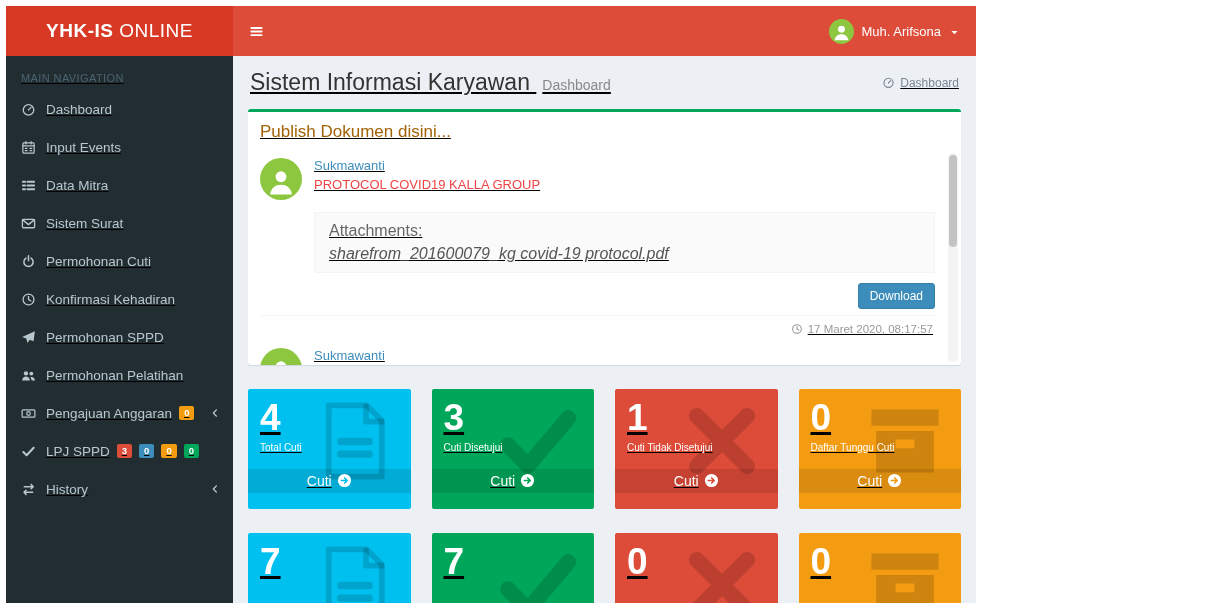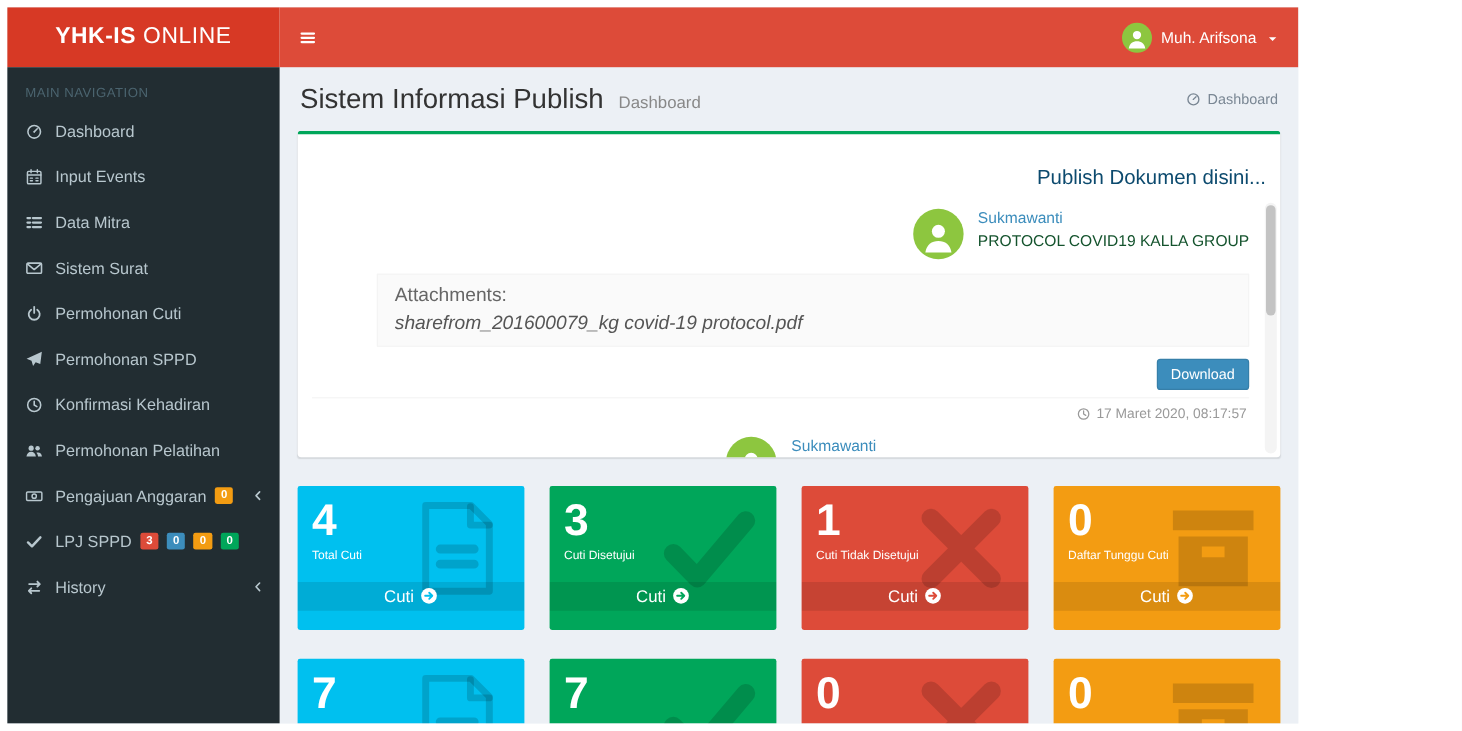--- a/index.html
+++ b/index.html
@@ -1,60 +1,60 @@
 <!DOCTYPE html>
 <html><head>
 <meta charset="utf-8">
 <style>
   * { box-sizing: border-box; }
   html,body { margin:0; padding:0; background:#ffffff; font-family:"Liberation Sans", sans-serif; }
-  .frame { position:relative; width:1076px; height:597px; margin:6px; overflow:hidden; background:#ecf0f5; }
+  .frame { position:relative; width:970px; height:597px; margin:6px; overflow:hidden; background:#ecf0f5; }
 
   
   .topbar { display:flex; height:50px; }
   .logo { width:227px; background:#d73925; color:#fff; font-size:19px; line-height:50px; text-align:center; letter-spacing:.5px; cursor:pointer; }
   .logo .bold { font-weight:bold; }
   .navbar { flex:1; background:#dd4b39; display:flex; align-items:center; justify-content:space-between; }
   .hamburger { width:46px; height:50px; display:flex; align-items:center; justify-content:center; color:#fff; cursor:pointer; }
   .hamburger .ic { width:15px; height:15px; }
   .user-menu { display:flex; align-items:center; gap:8px; height:50px; padding:0 16px; color:#fff; font-size:13px; cursor:pointer; }
   .avatar-sm { width:25px; height:25px; border-radius:50%; background:#8dc63f; display:flex; align-items:center; justify-content:center; color:#fff; overflow:hidden; }
   .avatar-sm .ic { width:19px; height:19px; margin-top:3px; }
   .caret { width:11px; height:11px; color:#fff; }
 
   
-  .main { display:flex; height:547px; }
+  .main { display:flex; height:547px;text-decoration:underline; }
   .sidebar { width:227px; flex-shrink:0; background:#222d32; padding-top:4px; }
   .side-header { color:#4b646f; font-size:11px; padding:12px 15px 6px; letter-spacing:.4px; }
   .side-item { display:flex; align-items:center; padding:11.5px 12px 11.5px 15px; color:#b8c7ce; font-size:13.5px; cursor:pointer; text-decoration:none; }
   .side-item .ic { width:15px; height:15px; margin-right:10px; flex-shrink:0; color:#b8c7ce; }
   .side-item .lbl { white-space:nowrap; }
   .badge { margin-left:7px; font-size:9.5px; font-weight:bold; color:#fff; padding:2px 5px; border-radius:2px; line-height:1; }
   .b-red{background:#dd4b39;} .b-blue{background:#3c8dbc;} .b-orange{background:#f39c12;} .b-green{background:#00a65a;}
   .chev { margin-left:auto; width:12px; height:12px; color:#b8c7ce; flex-shrink:0; }
 
   .content { flex:1; padding:0 15px; overflow:hidden; }
   .content-header { display:flex; justify-content:space-between; align-items:center; padding:13px 2px 0; }
   .page-title { margin:0; font-size:23px; font-weight:normal; color:#333; }
   .page-title small { font-size:14px; color:#888; margin-left:6px; }
   .breadcrumb { display:flex; align-items:center; gap:5px; font-size:12px; color:#7a8794; cursor:pointer; }
   .breadcrumb .ic { width:13px; height:13px; }
 
   
   .box { background:#fff; border-top:3px solid #00a65a; border-radius:3px; box-shadow:0 1px 1px rgba(0,0,0,.1); margin-top:13px; }
-  .box-header { padding:26px 12px 8px; font-size:17px; color:#0c4a6e;text-align:right; }
+  .box-header { padding:10px 12px 8px; font-size:17px; color:#a16207; }
   .box-body { position:relative; height:215px; overflow:hidden; padding:2px 26px 0 12px; }
   .scrollbar-track { position:absolute; top:3px; right:3px; bottom:3px; width:10px; background:#f4f4f4; border-radius:5px; cursor:pointer; }
   .scrollbar-thumb { position:absolute; top:2px; left:1px; width:8px; height:92px; background:#c3c3c3; border-radius:4px; cursor:grab; }
   .post { padding:6px 0 0; }
-  .post-head { display:flex; gap:12px; align-items:flex-start;justify-content:flex-end; }
+  .post-head { display:flex; gap:12px; align-items:flex-start; }
   .avatar-lg { width:42px; height:42px; border-radius:50%; background:#8dc63f; display:flex; align-items:center; justify-content:center; color:#fff; overflow:hidden; flex-shrink:0; }
   .avatar-lg .ic { width:30px; height:30px; margin-top:5px; }
   .post-author { color:#3c8dbc; font-size:13px; cursor:pointer; }
-  .post-text { color:#14532d; font-size:13px; margin-top:4px; }
+  .post-text { color:#ef4444; font-size:13px; margin-top:4px; }
   .attach { margin:12px 0 0 54px; background:#fafafa; border:1px solid #f4f4f4; padding:9px 14px; font-size:16px; color:#666; }
   .attach-file { font-style:italic; color:#555; margin-top:5px; white-space:nowrap; overflow:hidden; }
   .download-row { text-align:right; padding:10px 0 6px; }
   .btn-download { background:#3c8dbc; border:1px solid #367fa9; color:#fff; font-size:12px; padding:5px 11px; border-radius:3px; cursor:pointer; font-family:"Liberation Sans", sans-serif; }
   .post-footer { display:flex; justify-content:flex-end; align-items:center; gap:5px; border-top:1px solid #f4f4f4; padding:7px 2px; color:#999; font-size:11.5px; }
   .post-footer .ic { width:12px; height:12px; }
 
   
   .stats-row { display:grid; grid-template-columns:repeat(4,1fr); gap:21px; margin-top:24px; }
   .small-box { position:relative; border-radius:2px; color:#fff; overflow:hidden; min-height:120px; }
@@ -132,31 +132,31 @@
         <span class="lbl">Sistem Surat</span>
       </a>
       <a class="side-item">
         <span class="ic"><svg viewBox="0 0 16 16" width="100%" height="100%" fill="none" stroke="currentColor" stroke-width="1.6" stroke-linecap="round" stroke-linejoin="round">
               <path d="M5.3 4.3a4.9 4.9 0 1 0 5.4 0"></path>
               <path d="M8 1.8v5.4"></path>
             </svg></span>
         <span class="lbl">Permohonan Cuti</span>
       </a>
       <a class="side-item">
-        <span class="ic"><svg viewBox="0 0 16 16" width="100%" height="100%" fill="none" stroke="currentColor" stroke-width="1.5" stroke-linecap="round" stroke-linejoin="round">
-              <path d="M14.8 1.2L1.2 7.4l4.4 1.7 1.4 4.8 2.3-3.4 4.1 1.6z" fill="currentColor" stroke="none"></path>
-            </svg></span>
-        <span class="lbl">Permohonan SPPD</span>
-      </a>
-      <a class="side-item">
         <span class="ic"><svg viewBox="0 0 16 16" width="100%" height="100%" fill="none" stroke="currentColor" stroke-width="1.4" stroke-linecap="round" stroke-linejoin="round">
               <circle cx="8" cy="8" r="5.8"></circle>
               <path d="M8 4.6V8l2.4 1.5"></path>
             </svg></span>
         <span class="lbl">Konfirmasi Kehadiran</span>
+      </a>
+      <a class="side-item">
+        <span class="ic"><svg viewBox="0 0 16 16" width="100%" height="100%" fill="none" stroke="currentColor" stroke-width="1.5" stroke-linecap="round" stroke-linejoin="round">
+              <path d="M14.8 1.2L1.2 7.4l4.4 1.7 1.4 4.8 2.3-3.4 4.1 1.6z" fill="currentColor" stroke="none"></path>
+            </svg></span>
+        <span class="lbl">Permohonan SPPD</span>
       </a>
       <a class="side-item">
         <span class="ic"><svg viewBox="0 0 16 16" width="100%" height="100%" fill="none" stroke="currentColor" stroke-width="1.5" stroke-linecap="round" stroke-linejoin="round">
               <circle cx="5.3" cy="5.8" r="2.3" fill="currentColor" stroke="none"></circle>
               <circle cx="11" cy="5.9" r="2" fill="currentColor" stroke="none"></circle>
               <path d="M1.1 13.3c.4-2.8 2-4.2 4.2-4.2s3.8 1.4 4.2 4.2z" fill="currentColor" stroke="none"></path>
               <path d="M10.4 13.3h4.5c-.3-2.4-1.6-3.7-3.4-3.7-.6 0-1.1.1-1.6.4.9.8 1.3 1.9 1.5 3.3z" fill="currentColor" stroke="none"></path>
             </svg></span>
         <span class="lbl">Permohonan Pelatihan</span>
       </a>
@@ -188,21 +188,21 @@
         <span class="lbl">History</span>
         <span class="chev"><svg viewBox="0 0 16 16" width="100%" height="100%" fill="none" stroke="currentColor" stroke-width="1.8" stroke-linecap="round" stroke-linejoin="round">
               <path d="M9.8 3.8L5.8 8l4 4.2"></path>
             </svg></span>
       </a>
     </div>
 
     <div class="content">
       <div class="content-header">
         <h1 class="page-title">
-          <span>Sistem Informasi Publish</span>
+          <span>Sistem Informasi Karyawan</span>
           <small>Dashboard</small>
         </h1>
         <div class="breadcrumb">
           <span class="ic"><svg viewBox="0 0 16 16" width="100%" height="100%" fill="none" stroke="currentColor" stroke-width="1.4" stroke-linecap="round" stroke-linejoin="round">
                 <circle cx="8" cy="8.4" r="5.6"></circle>
                 <path d="M8 8.4l2.7-2.7"></path>
                 <circle cx="8" cy="8.4" r=".7" fill="currentColor" stroke="none"></circle>
               </svg></span>
           <span>Dashboard</span>
         </div>

